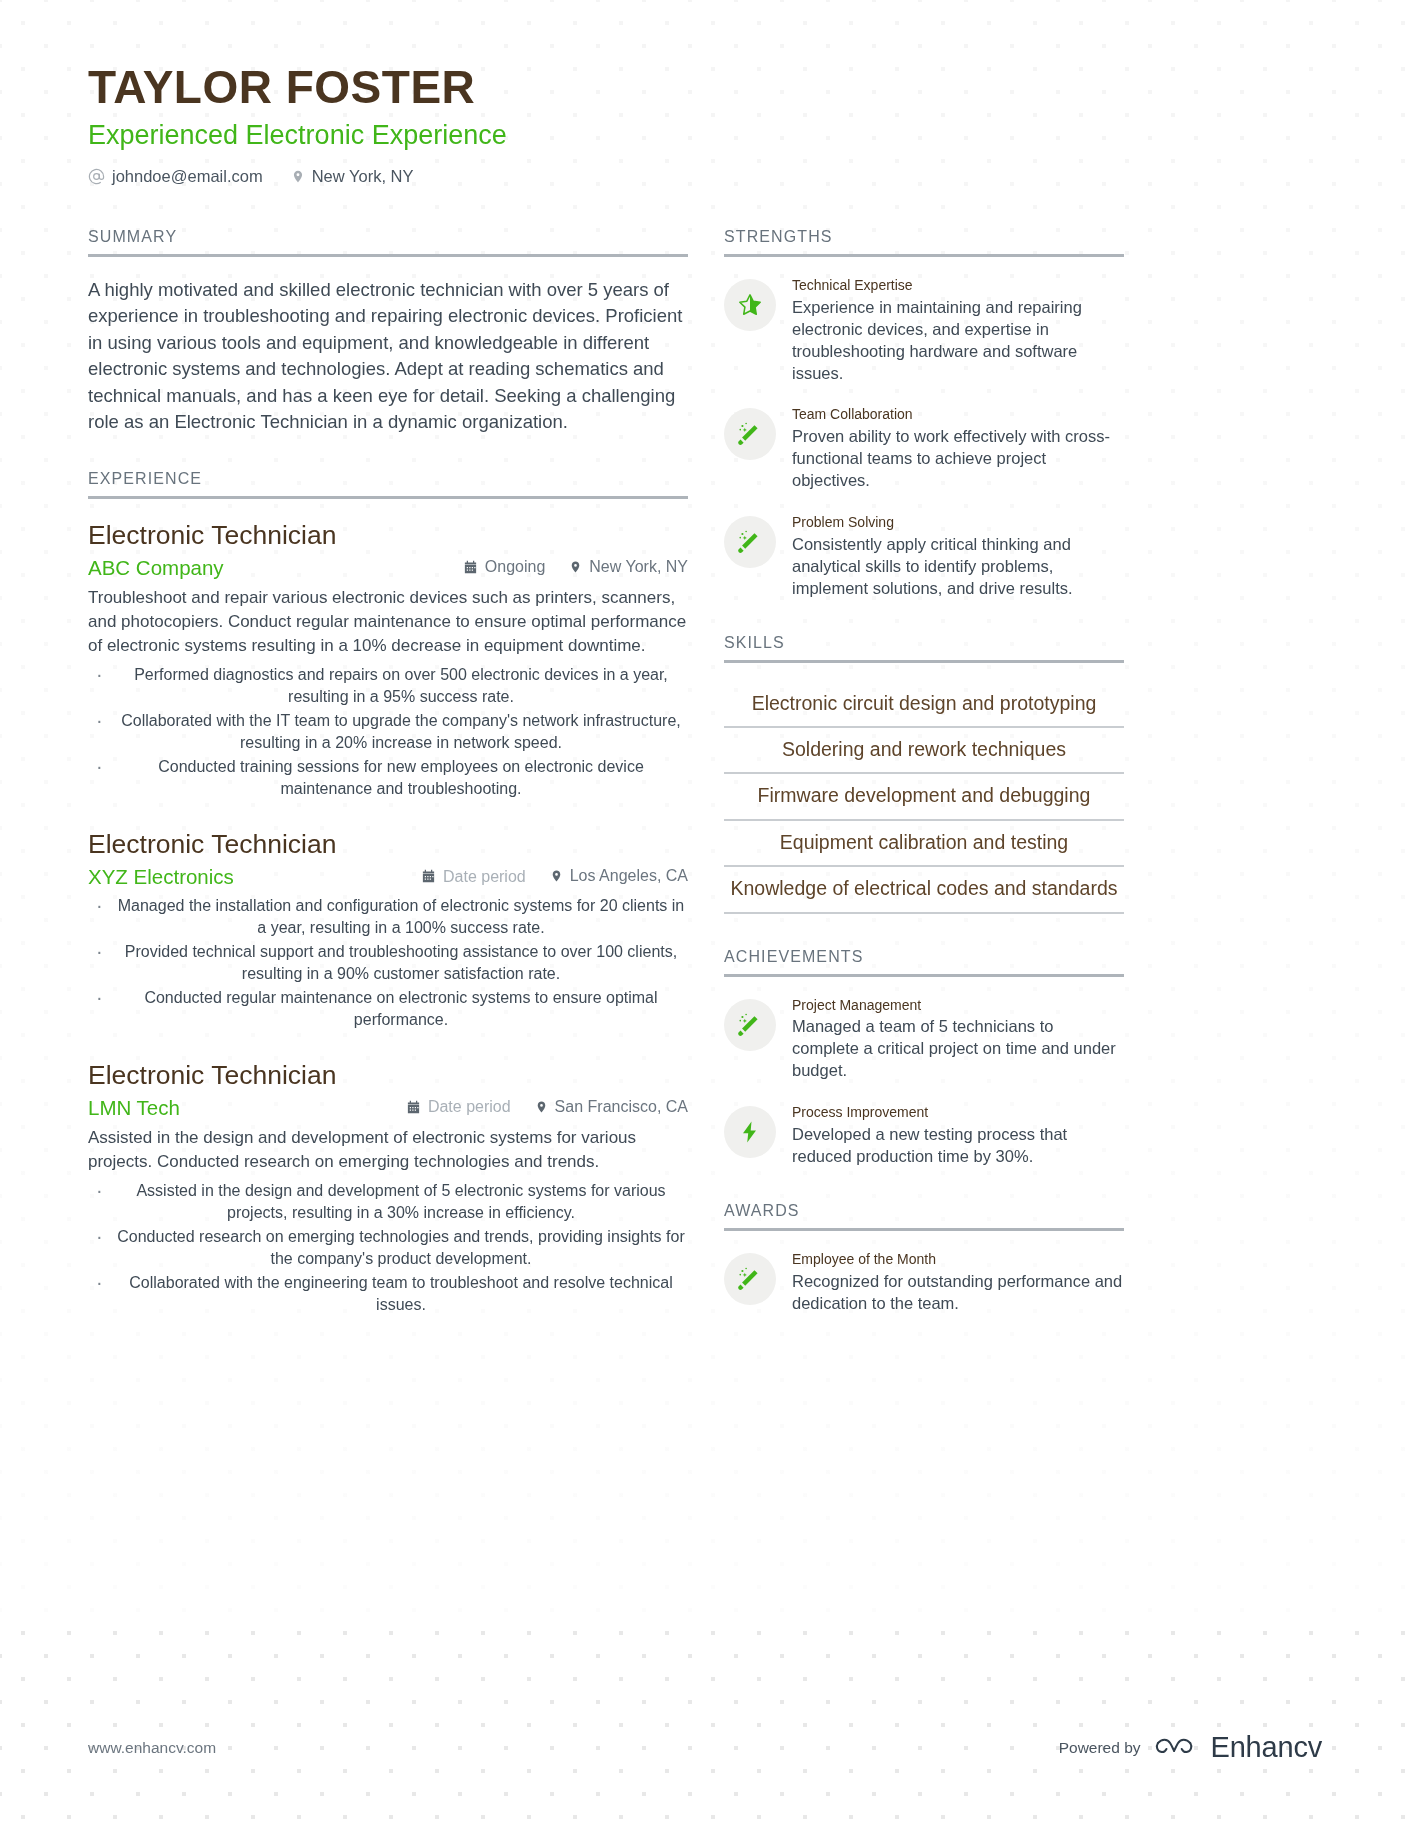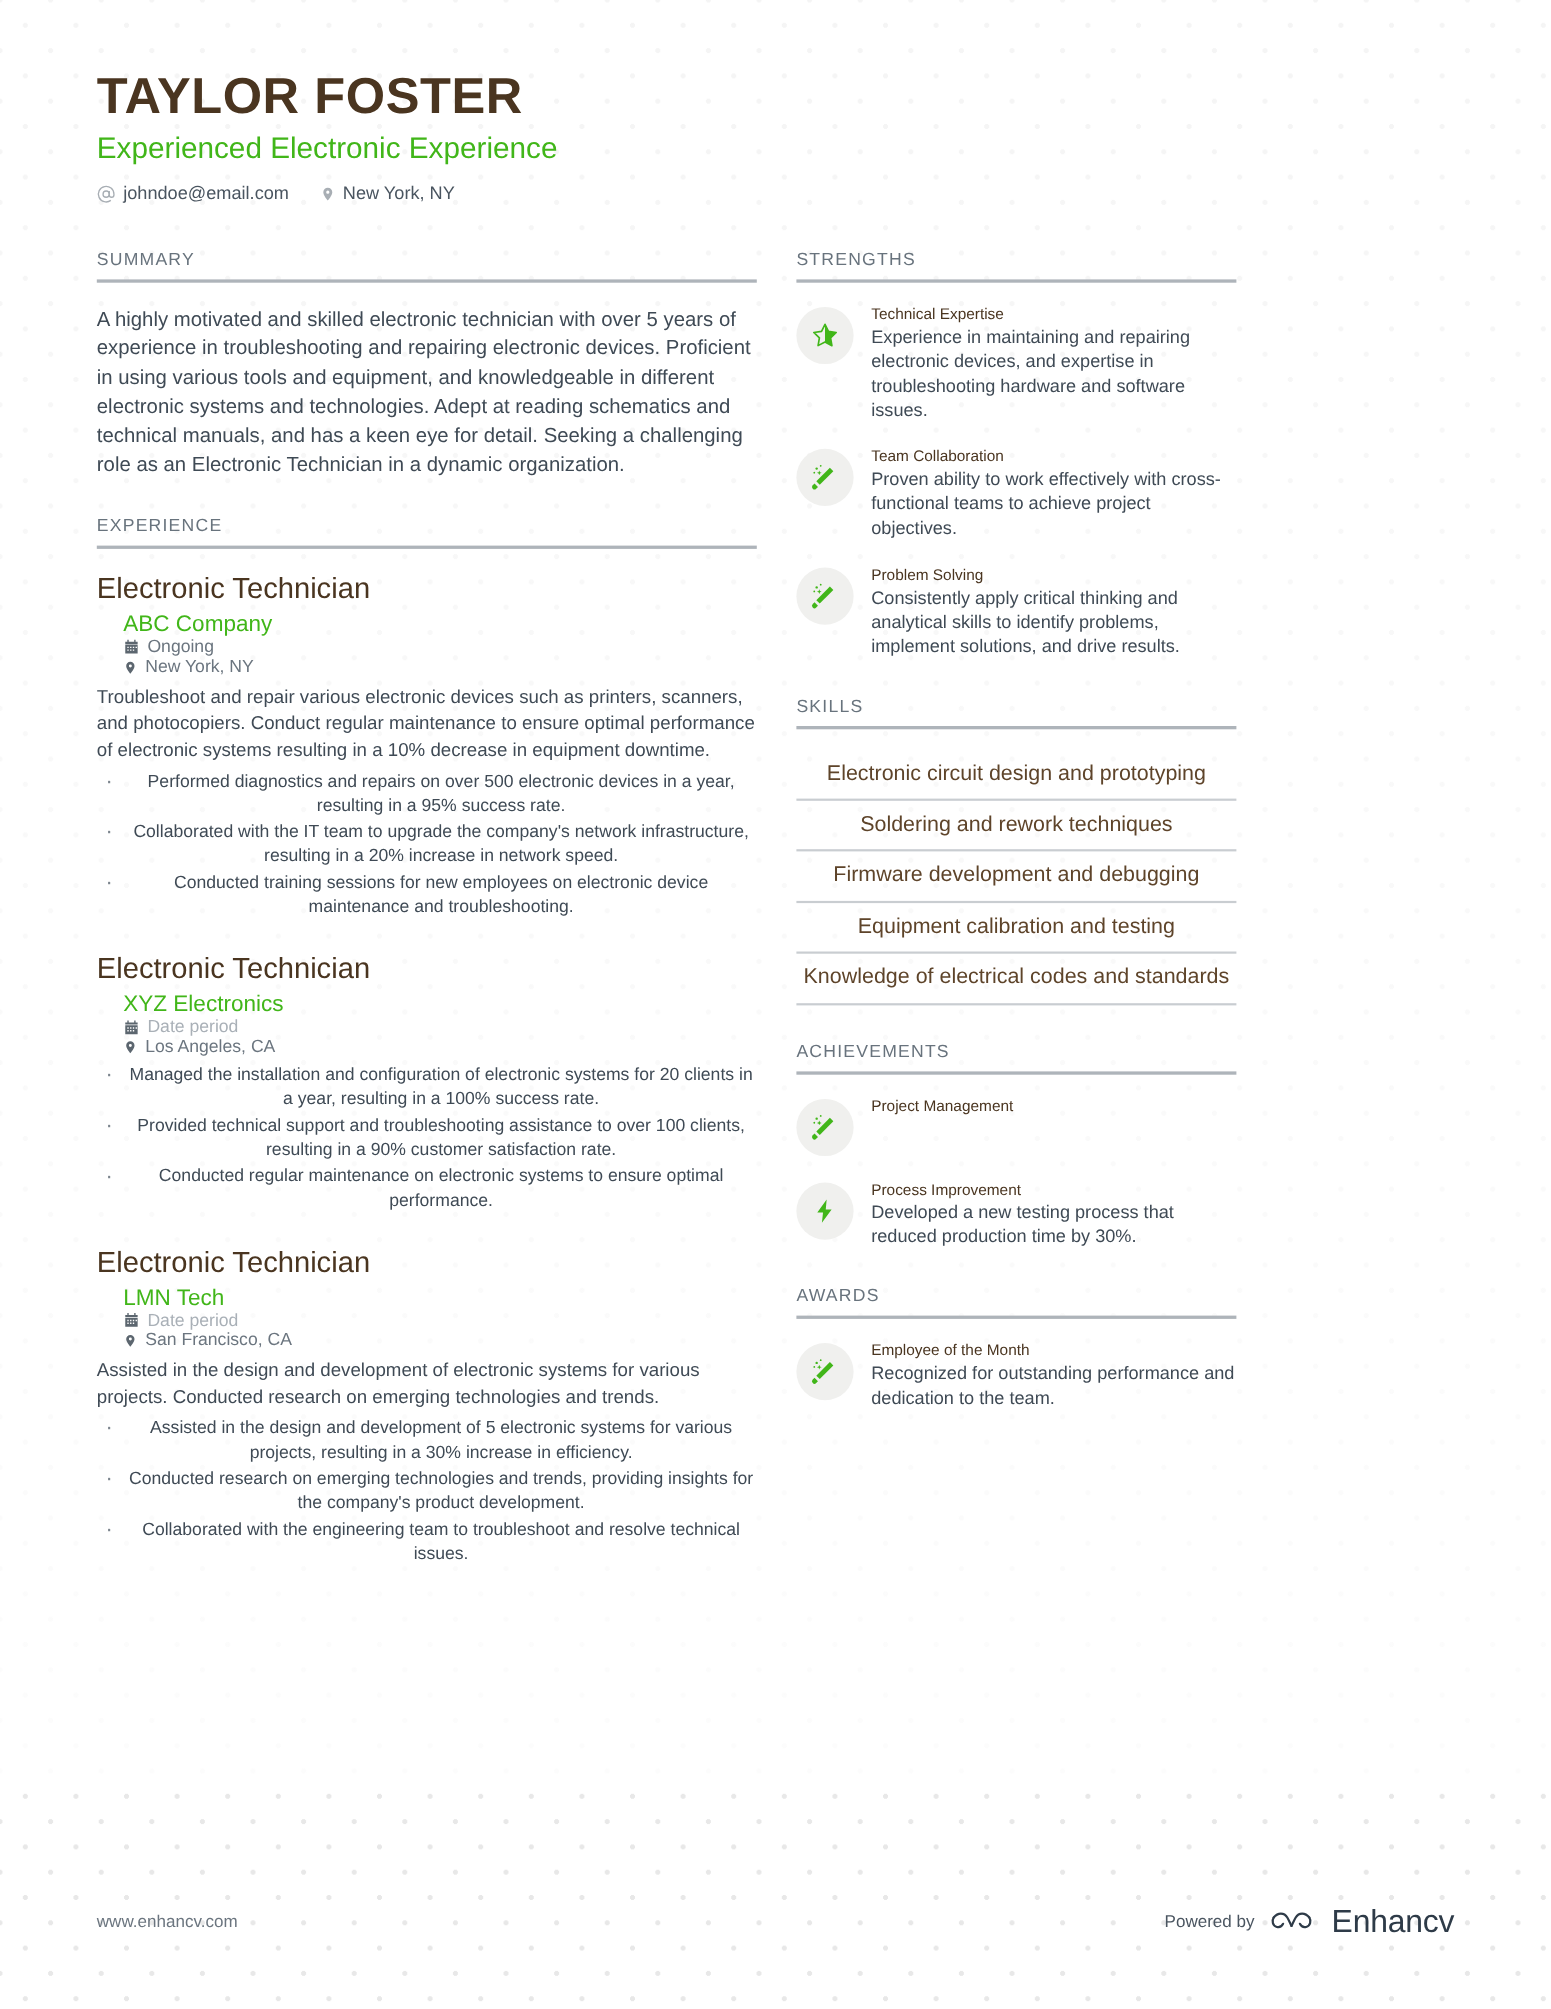--- a/index.html
+++ b/index.html
@@ -104,21 +104,20 @@
   .exp-role {
     font-size: 26.5px;
     color: #4a3520;
     line-height: 1.22;
   }
   .exp-meta-row {
     display: flex;
     align-items: baseline;
     margin-top: 5px;
     margin-bottom: 6px;
-    flex-direction: column;
   }
   .exp-company {
     font-size: 20.5px;
     color: #41b619;
     flex: 1;
   }
   .exp-meta {
     display: flex;
     align-items: center;
     gap: 7px;
@@ -442,20 +441,21 @@
                     <path d="M18.1 2.9l2.9 2.9-11.4 11.4-2.9-2.9z" transform="translate(-2,1)"></path>
                     <path d="M4.2 17.1l2.9 2.9-1.5 1.5a2.05 2.05 0 0 1-2.9-2.9z" transform="translate(-1,0)"></path>
                     <circle cx="5" cy="4.6" r="1"></circle>
                     <circle cx="8.4" cy="2.3" r="0.75"></circle>
                     <circle cx="3" cy="8" r="0.75"></circle>
                     <path d="M7.2 6.2l.55 1.45L9.2 8.2l-1.45.55L7.2 10.2l-.55-1.45L5.2 8.2l1.45-.55z"></path>
                   </svg>
                 </div>
                 <div class="sb-body">
                   <div class="sb-title">Project Management</div>
+                  <div class="sb-desc">Managed a team of 5 technicians to complete a critical project on time and under budget.</div>
                 </div>
               </div>
               <div class="sb-item">
                 <div class="sb-icon">
                   <svg width="24" height="24" viewBox="0 0 24 24" fill="#41b619">
                     <path d="M13.5 1.5L5 13.2h5.2l-1 9.3L18 10.6h-5.3z"></path>
                   </svg>
                 </div>
                 <div class="sb-body">
                   <div class="sb-title">Process Improvement</div>

